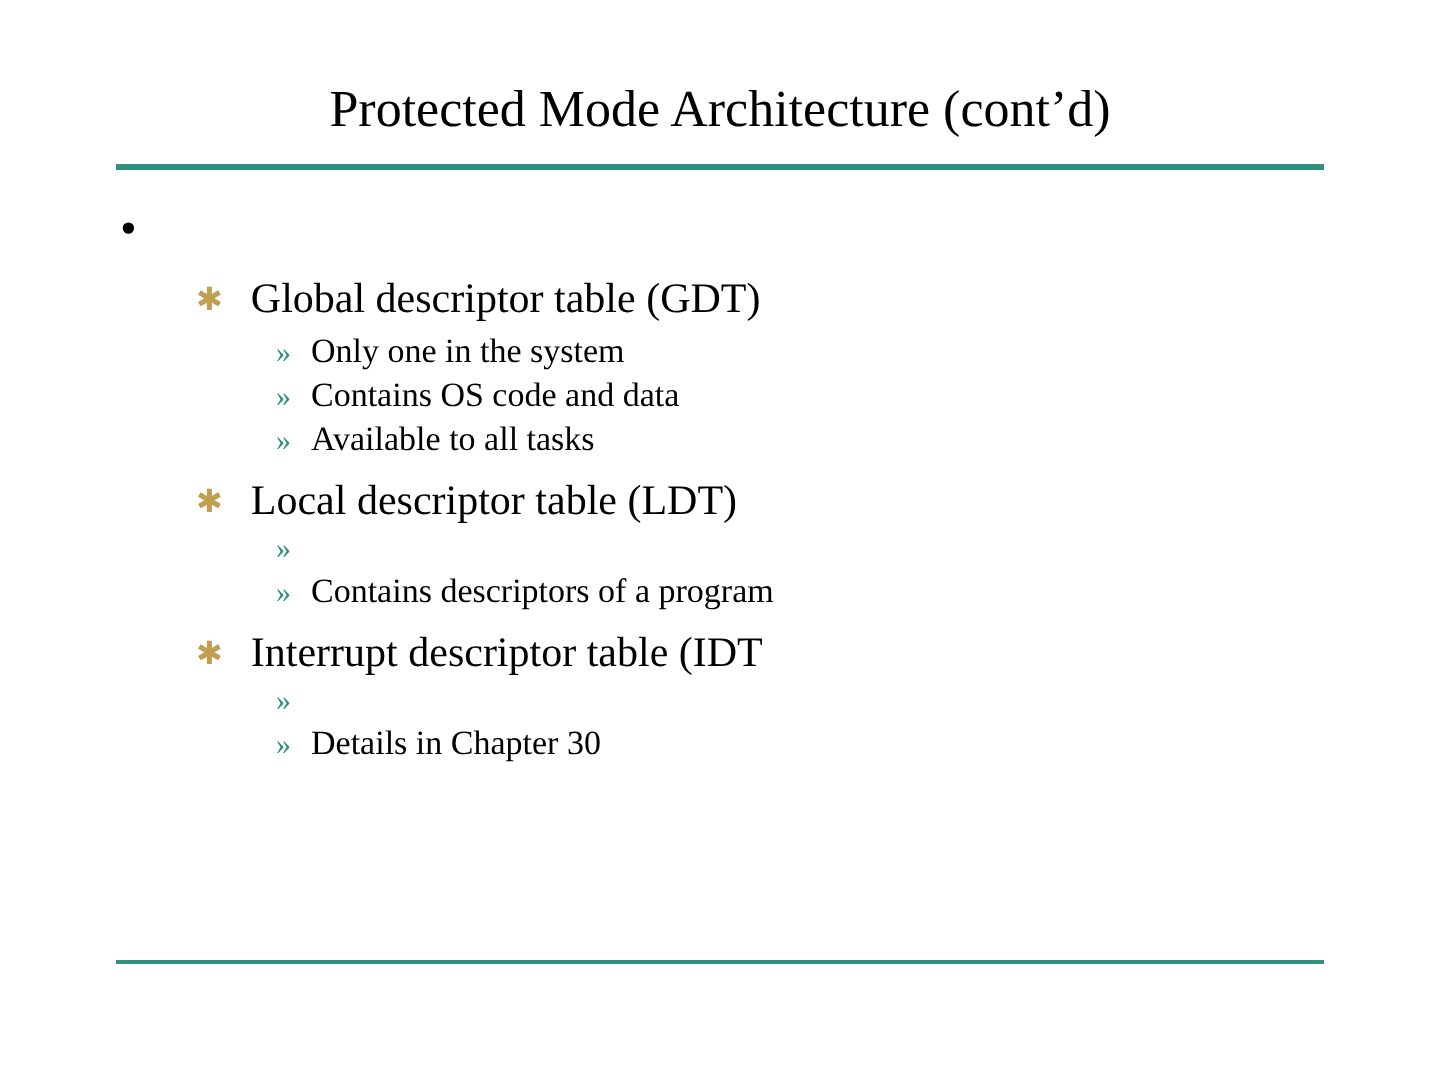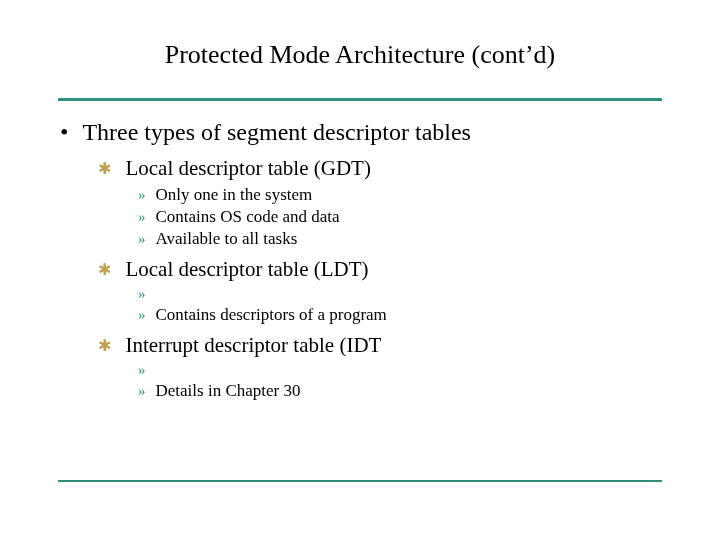--- a/index.html
+++ b/index.html
@@ -9,21 +9,21 @@
       background: #ffffff;
       font-family: "Times New Roman", Times, serif;
       position: relative;
       color: #000;
     }
     .title {
       text-align: center;
       font-size: 26px;
       color: #000;
       padding-top: 40px;
-      padding-bottom: 28px;
+      padding-bottom: 12px;
     }
     .title-rule {
       height: 3px;
       background: #309080;
       margin: 0 58px;
     }
     .content {
       padding: 18px 60px 0 60px;
     }
     .level1 {
@@ -78,27 +78,26 @@
 </head>
 <body>
 
 <div class="title">Protected Mode Architecture (cont’d)</div>
 <div class="title-rule"></div>
 
 <div class="content">
 
   <div class="level1">
     <span class="bullet-dot">•</span>
-    <span>Three types of segment descriptor tables</span>
   </div>
 
   <div class="l2block">
     <div class="level2">
       <span class="bullet-star">✱</span>
-      <span>Local descriptor table (GDT)</span>
+      <span>Global descriptor table (GDT)</span>
     </div>
     <div class="level3">
       <span class="bullet-arrow">»</span>
       <span>Only one in the system</span>
     </div>
     <div class="level3">
       <span class="bullet-arrow">»</span>
       <span>Contains OS code and data</span>
     </div>
     <div class="level3">

